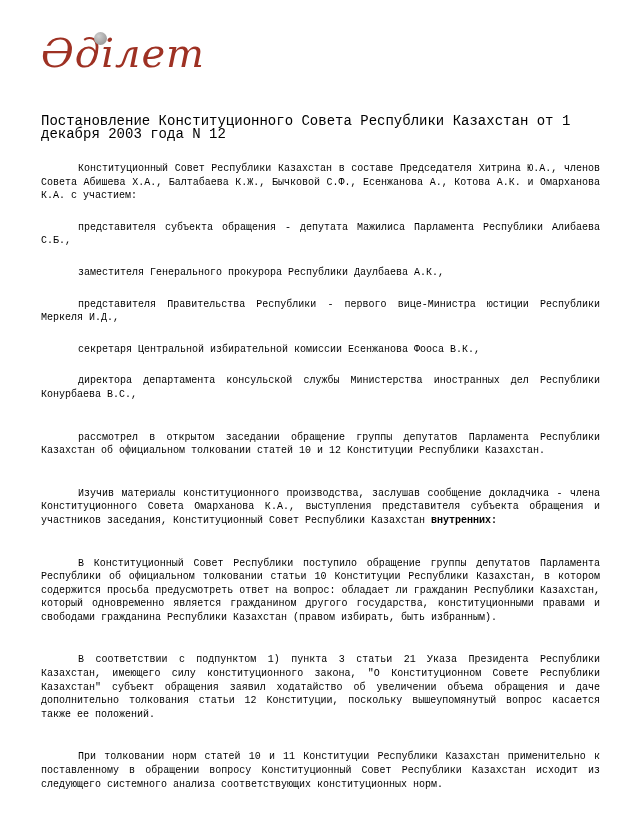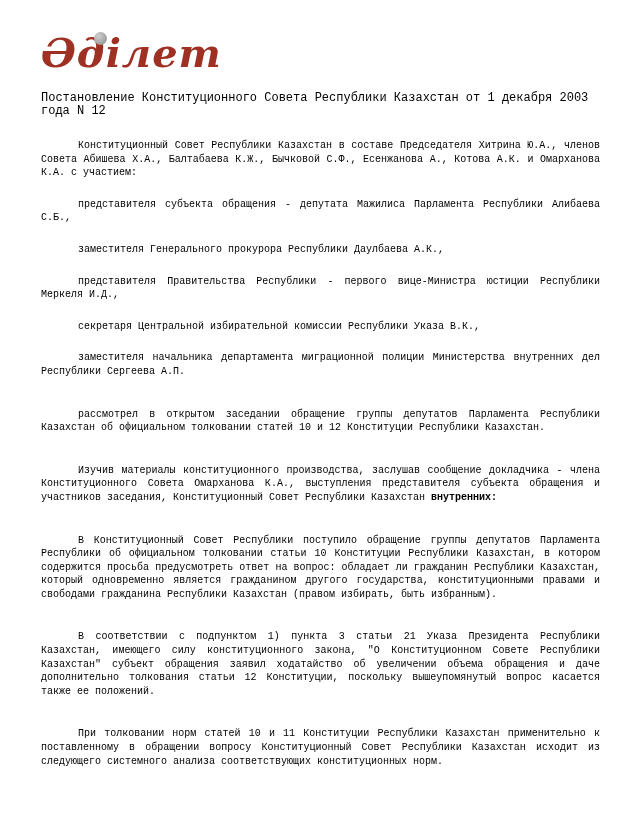--- a/index.html
+++ b/index.html
@@ -15,43 +15,43 @@
   .logo {
     position: relative;
     display: inline-block;
     height: 52px;
     margin-bottom: 6px;
     text-decoration: none;
   }
   .logo-text {
     font-family: "DejaVu Serif", serif;
     font-style: italic;
-    font-weight: bold;
+    font-weight: normal;
     font-size: 40px;
     line-height: 46px;
     letter-spacing: 1px;
   }
   .logo-i-dot {
     position: absolute;
     left: 53px; top: 2px;
     width: 13px; height: 13px;
     border-radius: 50%;
     background: radial-gradient(circle at 35% 32%, #cfcfcf, #8a8a8a);
   }
 
   .title {
     font-size: 12px;
     line-height: 15px;
     font-weight: bold;
     margin-top: 10px;
   }
   .subtitle {
-    font-size: 12px;
+    font-size: 14px;
     line-height: 13px;
-    margin-top: 4px;
+    margin-top: 27px;
   }
 
   .doc-body { margin-top: 21px; }
   .para {
     font-size: 10px;
     line-height: 13.6px;
     text-align: justify;
     text-indent: 37px;
     margin-top: 14px;
   }
@@ -71,22 +71,22 @@
   </a>
 
 
   <div class="subtitle">Постановление Конституционного Совета Республики Казахстан от 1 декабря 2003 года N 12</div>
 
   <div class="doc-body">
       <p class="para gap-none">Конституционный Совет Республики Казахстан в составе Председателя Хитрина Ю.А., членов Совета Абишева Х.А., Балтабаева К.Ж., Бычковой С.Ф., Есенжанова А., Котова А.К. и Омарханова К.А. с участием:</p>
       <p class="para gap-small">представителя субъекта обращения - депутата Мажилиса Парламента Республики Алибаева С.Б.,</p>
       <p class="para gap-small">заместителя Генерального прокурора Республики Даулбаева А.К.,</p>
       <p class="para gap-small">представителя Правительства Республики - первого вице-Министра юстиции Республики Меркеля И.Д.,</p>
-      <p class="para gap-small">секретаря Центральной избирательной комиссии Республики Указа В.К.,</p>
-      <p class="para gap-small">заместителя начальника департамента миграционной полиции Министерства внутренних дел Республики Сергеева А.П.</p>
+      <p class="para gap-small">секретаря Центральной избирательной комиссии Есенжанова Фооса В.К.,</p>
+      <p class="para gap-small">директора департамента консульской службы Министерства иностранных дел Республики Конурбаева В.С.,</p>
       <p class="para gap-large">рассмотрел в открытом заседании обращение группы депутатов Парламента Республики Казахстан об официальном толковании статей 10  и 12  Конституции Республики Казахстан.</p>
       <p class="para gap-large">Изучив материалы конституционного производства, заслушав сообщение докладчика - члена Конституционного Совета Омарханова К.А., выступления представителя субъекта обращения и участников заседания, Конституционный Совет Республики Казахстан<b> внутренних:</b></p>
       <p class="para gap-large">В Конституционный Совет Республики поступило обращение группы депутатов Парламента Республики об официальном толковании статьи 10  Конституции Республики Казахстан, в котором содержится просьба предусмотреть ответ на вопрос: обладает ли гражданин Республики Казахстан, который одновременно является гражданином другого государства, конституционными правами и свободами гражданина Республики Казахстан (правом избирать, быть избранным).</p>
       <p class="para gap-large">В соответствии с подпунктом 1) пункта 3 статьи 21  Указа Президента Республики Казахстан, имеющего силу конституционного закона, "О Конституционном Совете Республики Казахстан" субъект обращения заявил ходатайство об увеличении объема обращения и даче дополнительно толкования статьи 12  Конституции, поскольку вышеупомянутый вопрос касается также ее положений.</p>
       <p class="para gap-large">При толковании норм статей 10 и 11  Конституции Республики Казахстан применительно к поставленному в обращении вопросу Конституционный Совет Республики Казахстан исходит из следующего системного анализа соответствующих конституционных норм.</p>
     </div>
 
 </div>
 
 </body></html>

